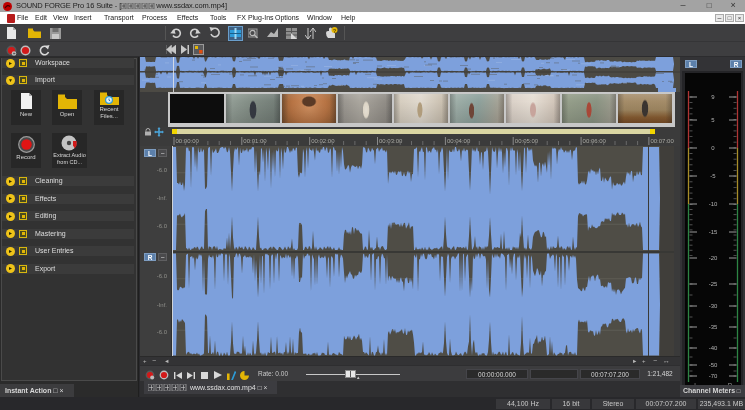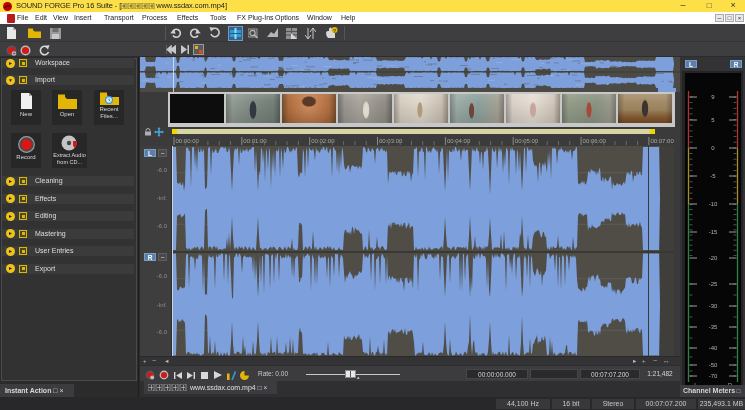--- a/index.html
+++ b/index.html
@@ -1,19 +1,19 @@
 <!DOCTYPE html>
 <html><head><meta charset="utf-8">
 <style>
 *{margin:0;padding:0;box-sizing:border-box}
 html,body{width:745px;height:410px;overflow:hidden;background:#2a2a2d;font-family:"Liberation Sans",sans-serif}
 #app{position:relative;width:745px;height:410px}
 .abs{position:absolute}
 
-#titlebar{left:0;top:0;width:745px;height:12px;background:#fde047;color:#222;font-size:7.5px;letter-spacing:-0.1px}
+#titlebar{left:0;top:0;width:745px;height:12px;background:#a3a3a3;color:#222;font-size:7.5px;letter-spacing:-0.1px}
 #menubar{left:0;top:12px;width:745px;height:12px;background:#fff;color:#1a1a1a;font-size:7px}
 .menuitem{position:absolute;top:2px}
 
 #tb1{left:0;top:24px;width:745px;height:18px;background:#3e3e40;border-bottom:1px solid #353537}
 #tb2{left:0;top:42px;width:745px;height:15px;background:#3e3e40;border-bottom:1px solid #2c2c2e}
 
 #lpanel{left:0;top:57px;width:139px;height:340px;background:#2b2b2b;border-right:1px solid #1f1f1f}
 #lpanel .inner{position:absolute;left:1px;top:1px;width:136px;height:323px;background:#323232;border:1px solid #4a4a4a}
 .sect{position:absolute;left:2px;width:132px;height:10px;background:#3b3b3b;color:#dedede;font-size:7px;line-height:10px}
 .sect .cir{position:absolute;left:4px;top:0.5px;width:9px;height:9px;border-radius:50%;background:#efc319;color:#2a2a00;font-size:5px;font-weight:bold;text-align:center;line-height:9px}

